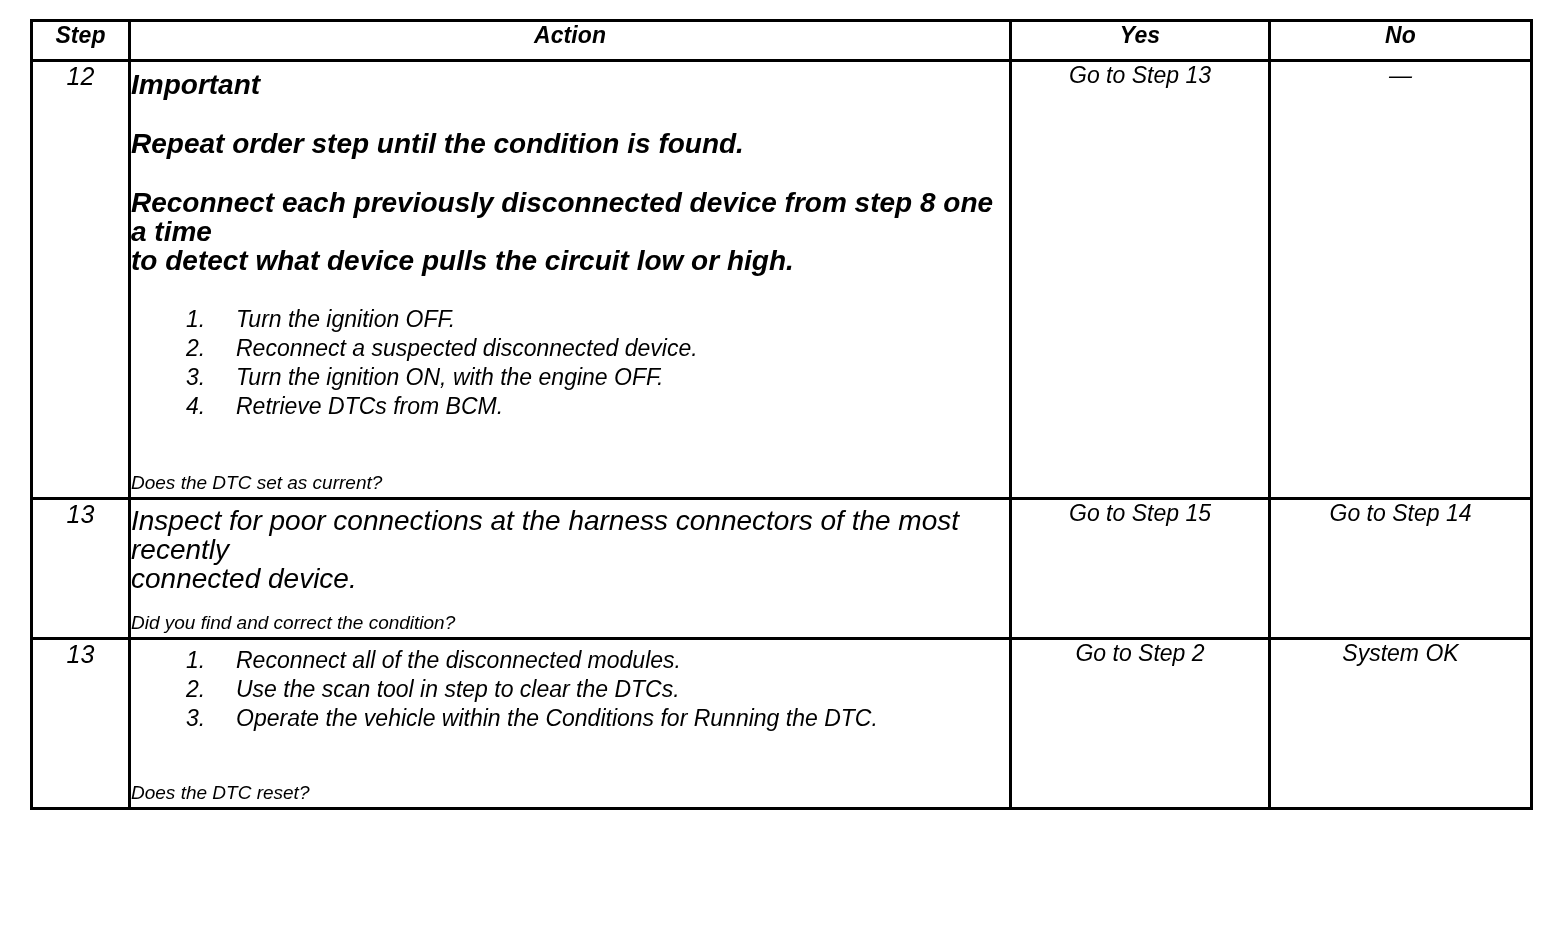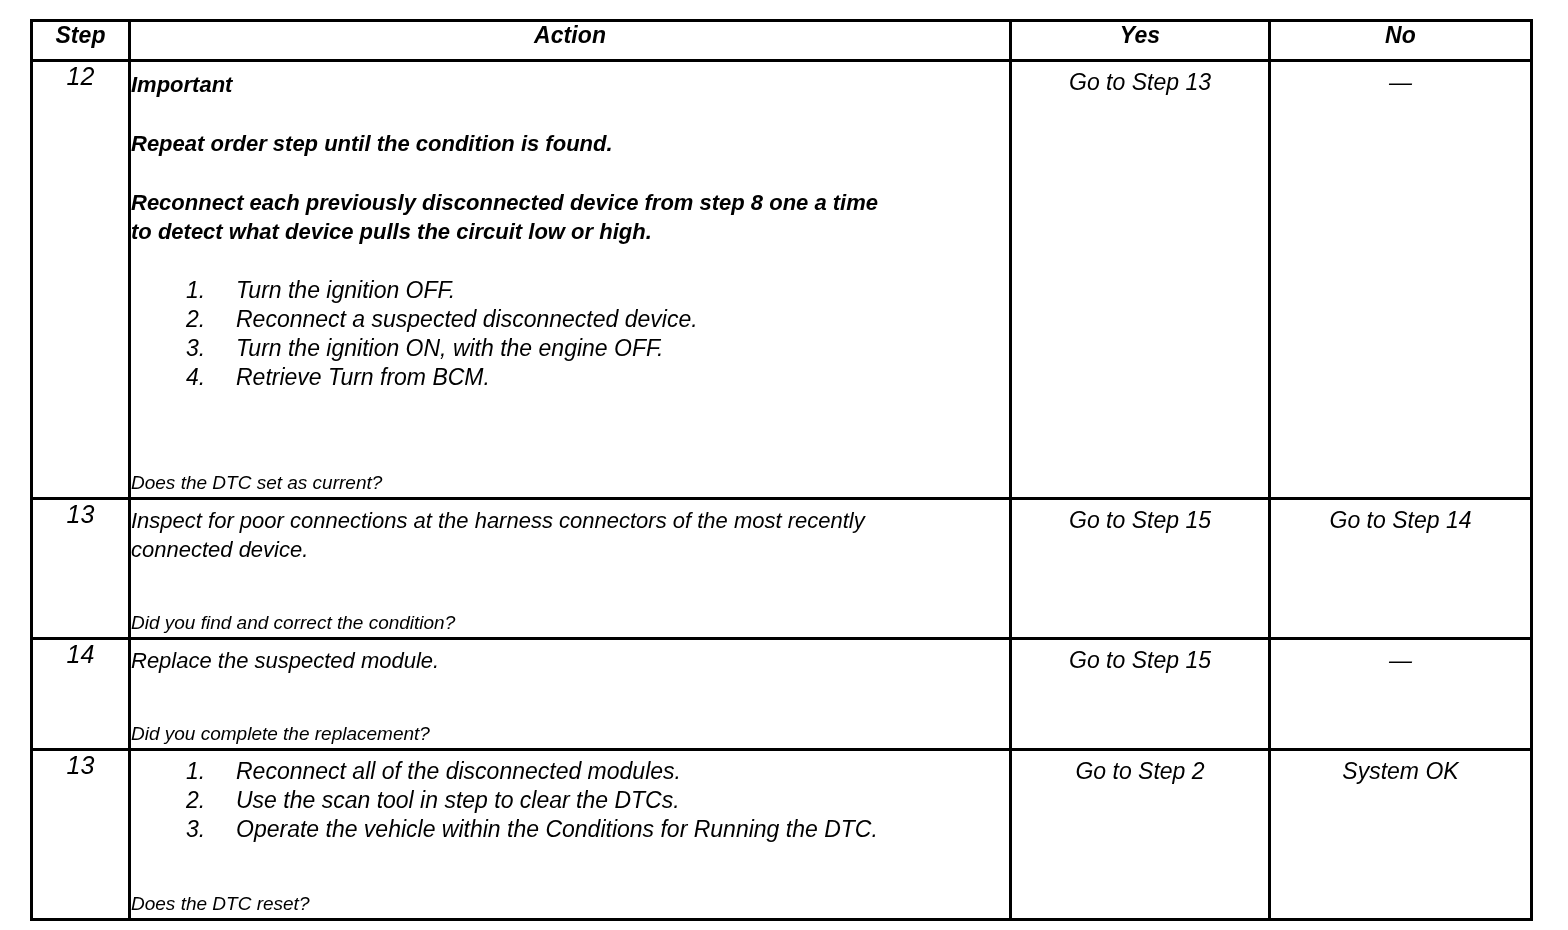--- a/index.html
+++ b/index.html
@@ -72,21 +72,21 @@
   }
   .action-inner {
     position: relative;
     min-height: 100%;
     display: flex;
     flex-direction: column;
     height: 100%;
   }
 
   .para {
-    font-size: 22px;
+    font-size: 28px;
     line-height: 29px;
     white-space: pre-wrap;
   }
   .para.bold { font-weight: bold; }
   .gap-md { height: 30px; }
 
   ol.numlist {
     list-style: none;
     margin: 0;
     padding: 0;
@@ -114,21 +114,20 @@
     position: relative;
     text-align: center;
     vertical-align: bottom;
     font-size: 23px;
     padding-bottom: 6px;
   }
   td.ans-cell .ans-text {
     display: block;
     width: 100%;
     text-align: center;
-    margin-top: 7px;
   }
   .emdash { letter-spacing: 0; }
 
   
   tr.row-12 td { height: 427px; }
   tr.row-13 td { height: 131px; }
   tr.row-14 td { height: 102px; }
   tr.row-15 td { height: 161px; }
 
   tr.row-12 td.action-cell { padding-top: 8px; }
@@ -170,21 +169,21 @@
             <div class="gap-md"></div>
             <div class="para bold">Repeat order step until the condition is found.</div>
             <div class="gap-md"></div>
             <div class="para bold">Reconnect each previously disconnected device from step 8 one a time
 to detect what device pulls the circuit low or high.</div>
             <div class="gap-md"></div>
             <ol class="numlist">
               <li><span class="num">1.</span><span>Turn the ignition OFF.</span></li>
               <li><span class="num">2.</span><span>Reconnect a suspected disconnected device.</span></li>
               <li><span class="num">3.</span><span>Turn the ignition ON, with the engine OFF.</span></li>
-              <li><span class="num">4.</span><span>Retrieve Turn from BCM.</span></li>
+              <li><span class="num">4.</span><span>Retrieve DTCs from BCM.</span></li>
             </ol>
             <div class="spacer-flex"></div>
             <div class="question">Does the DTC set as current?</div>
           </div>
         </td>
         <td class="ans-cell">
             <span class="ans-text">Go to Step 13</span>
           </td>
         <td class="ans-cell">
             <span class="ans-text emdash">—</span>
@@ -202,36 +201,20 @@
           </div>
         </td>
         <td class="ans-cell">
             <span class="ans-text">Go to Step 15</span>
           </td>
         <td class="ans-cell">
             <span class="ans-text">Go to Step 14</span>
           </td>
       </tr>
 
-      <tr class="row-14">
-        <td class="step-cell">14</td>
-        <td class="action-cell">
-          <div class="action-inner">
-            <div class="para">Replace the suspected module.</div>
-            <div class="spacer-flex"></div>
-            <div class="question">Did you complete the replacement?</div>
-          </div>
-        </td>
-        <td class="ans-cell">
-            <span class="ans-text">Go to Step 15</span>
-          </td>
-        <td class="ans-cell">
-            <span class="ans-text emdash">—</span>
-          </td>
-      </tr>
 
       <tr class="row-15">
         <td class="step-cell">13</td>
         <td class="action-cell">
           <div class="action-inner">
             <ol class="numlist">
               <li><span class="num">1.</span><span>Reconnect all of the disconnected modules.</span></li>
               <li><span class="num">2.</span><span>Use the scan tool in step to clear the DTCs.</span></li>
               <li><span class="num">3.</span><span>Operate the vehicle within the Conditions for Running the DTC.</span></li>
             </ol>

